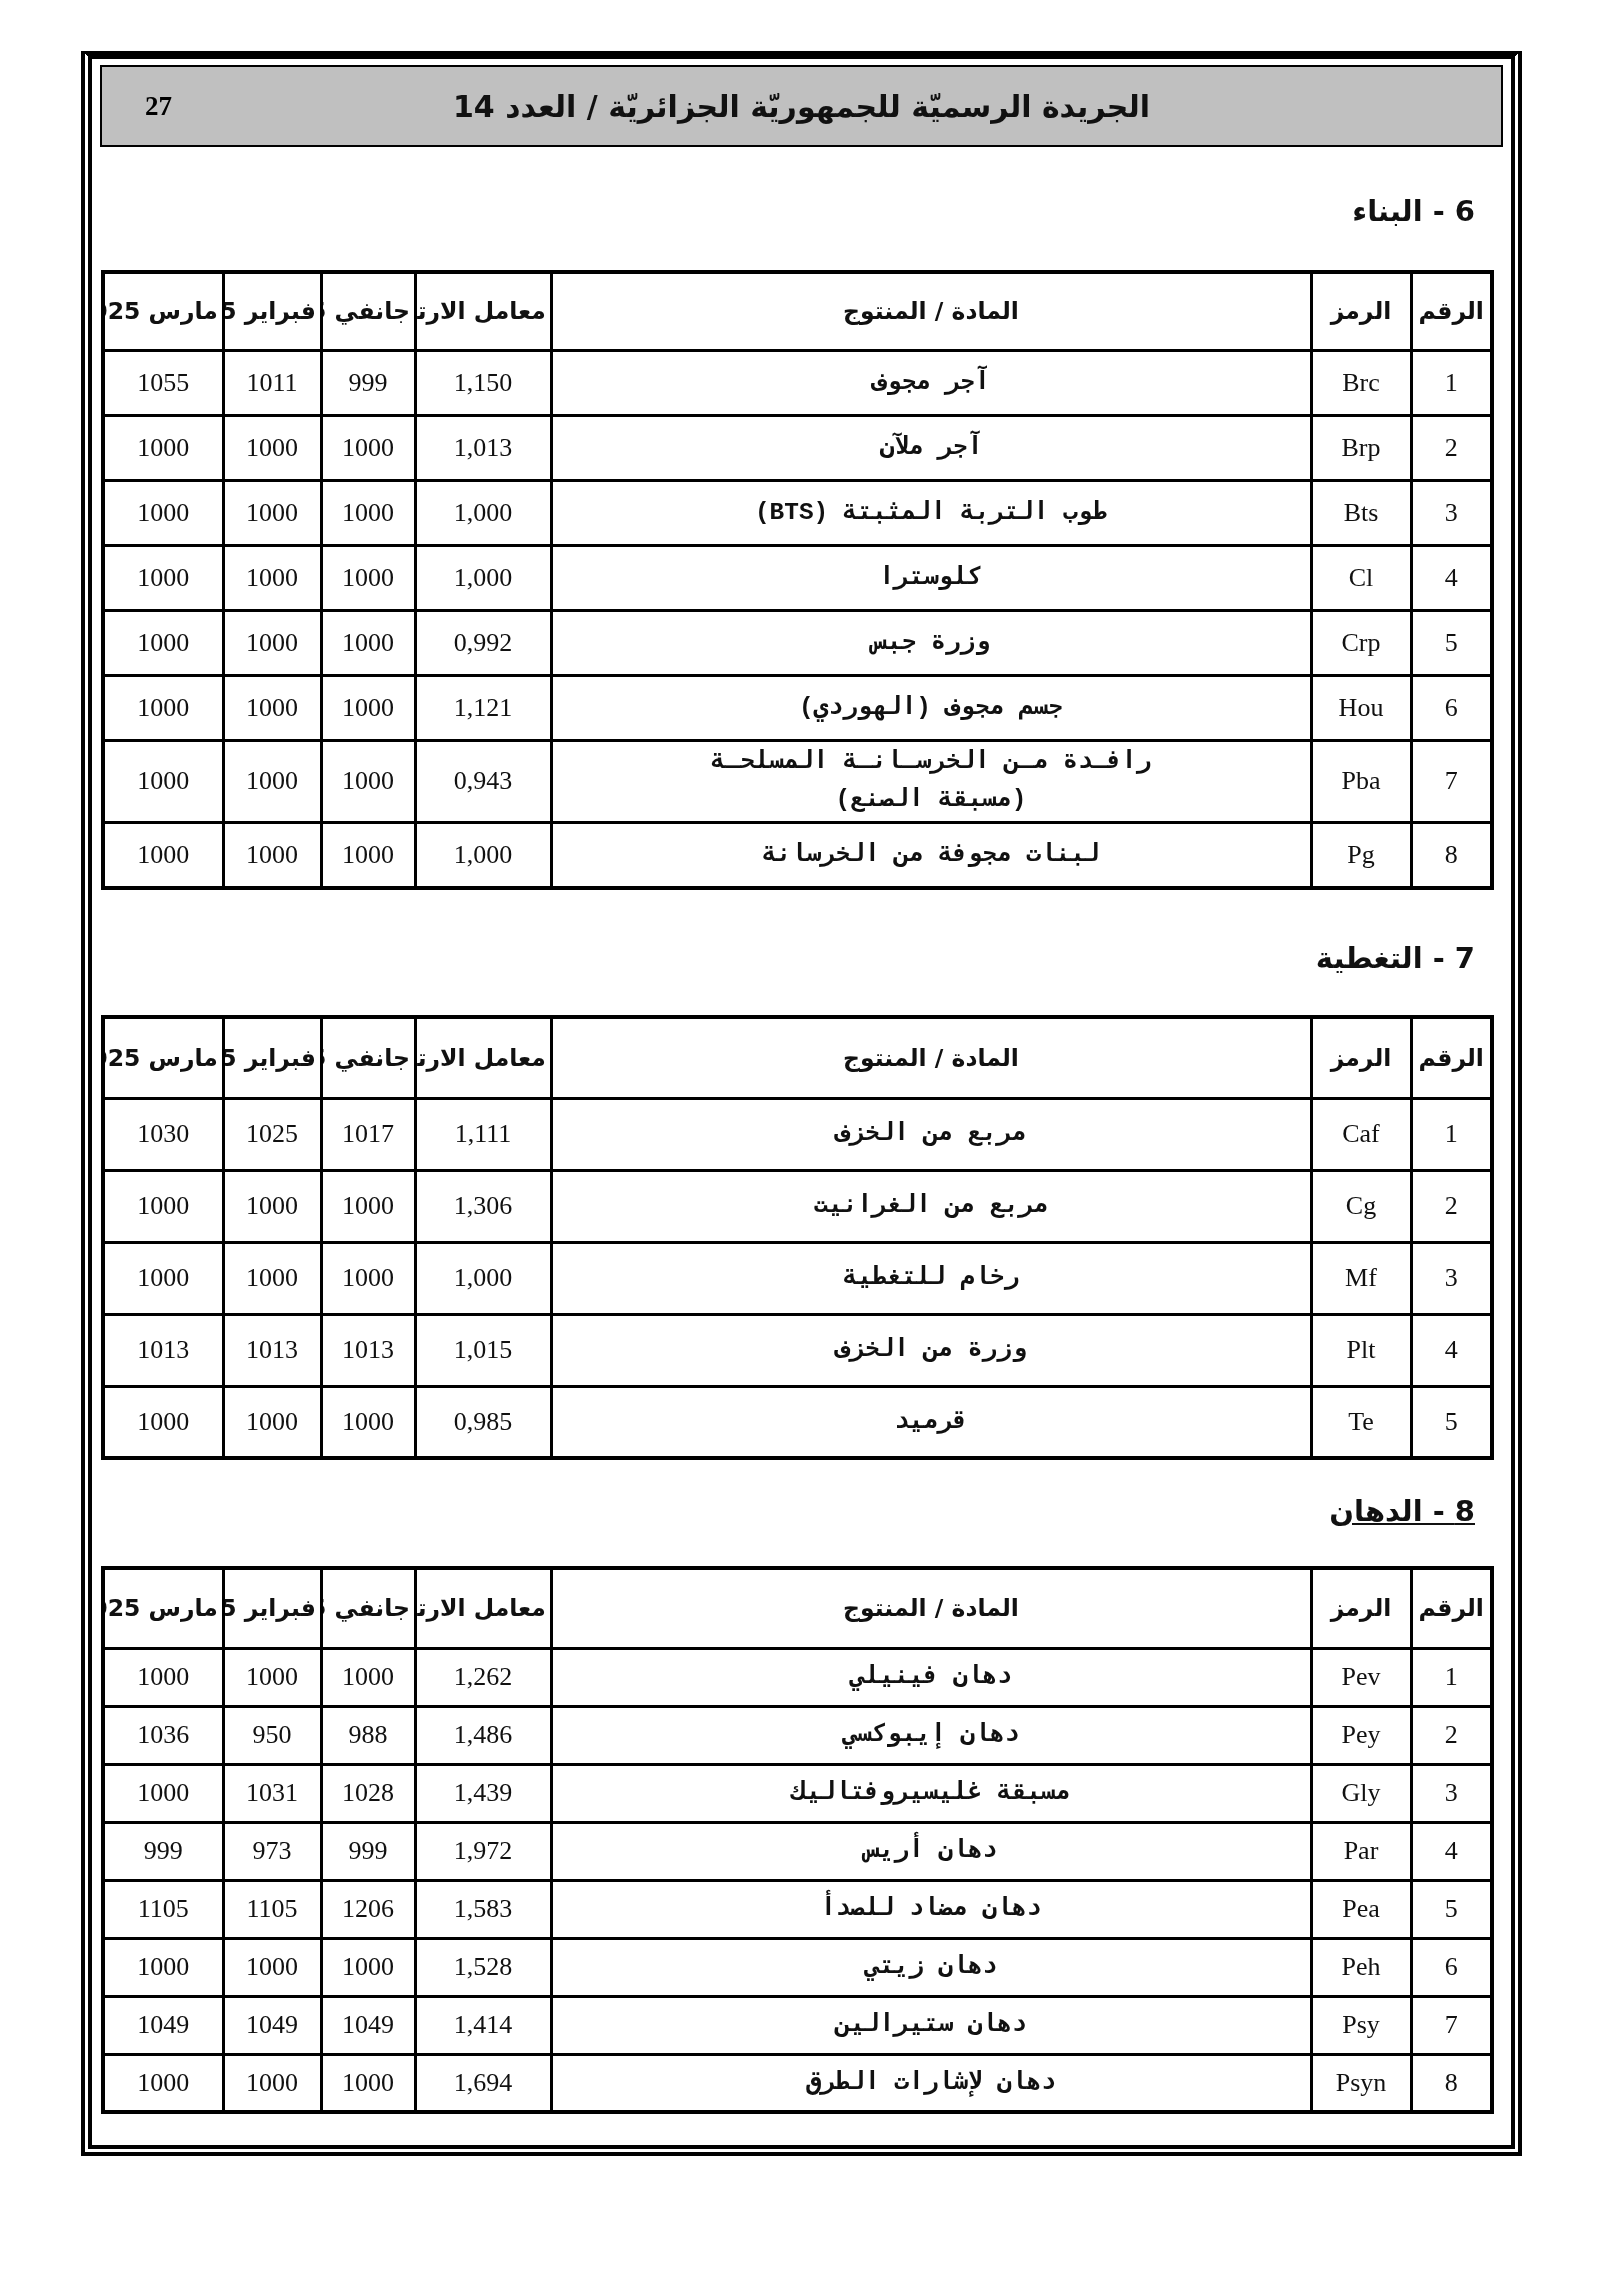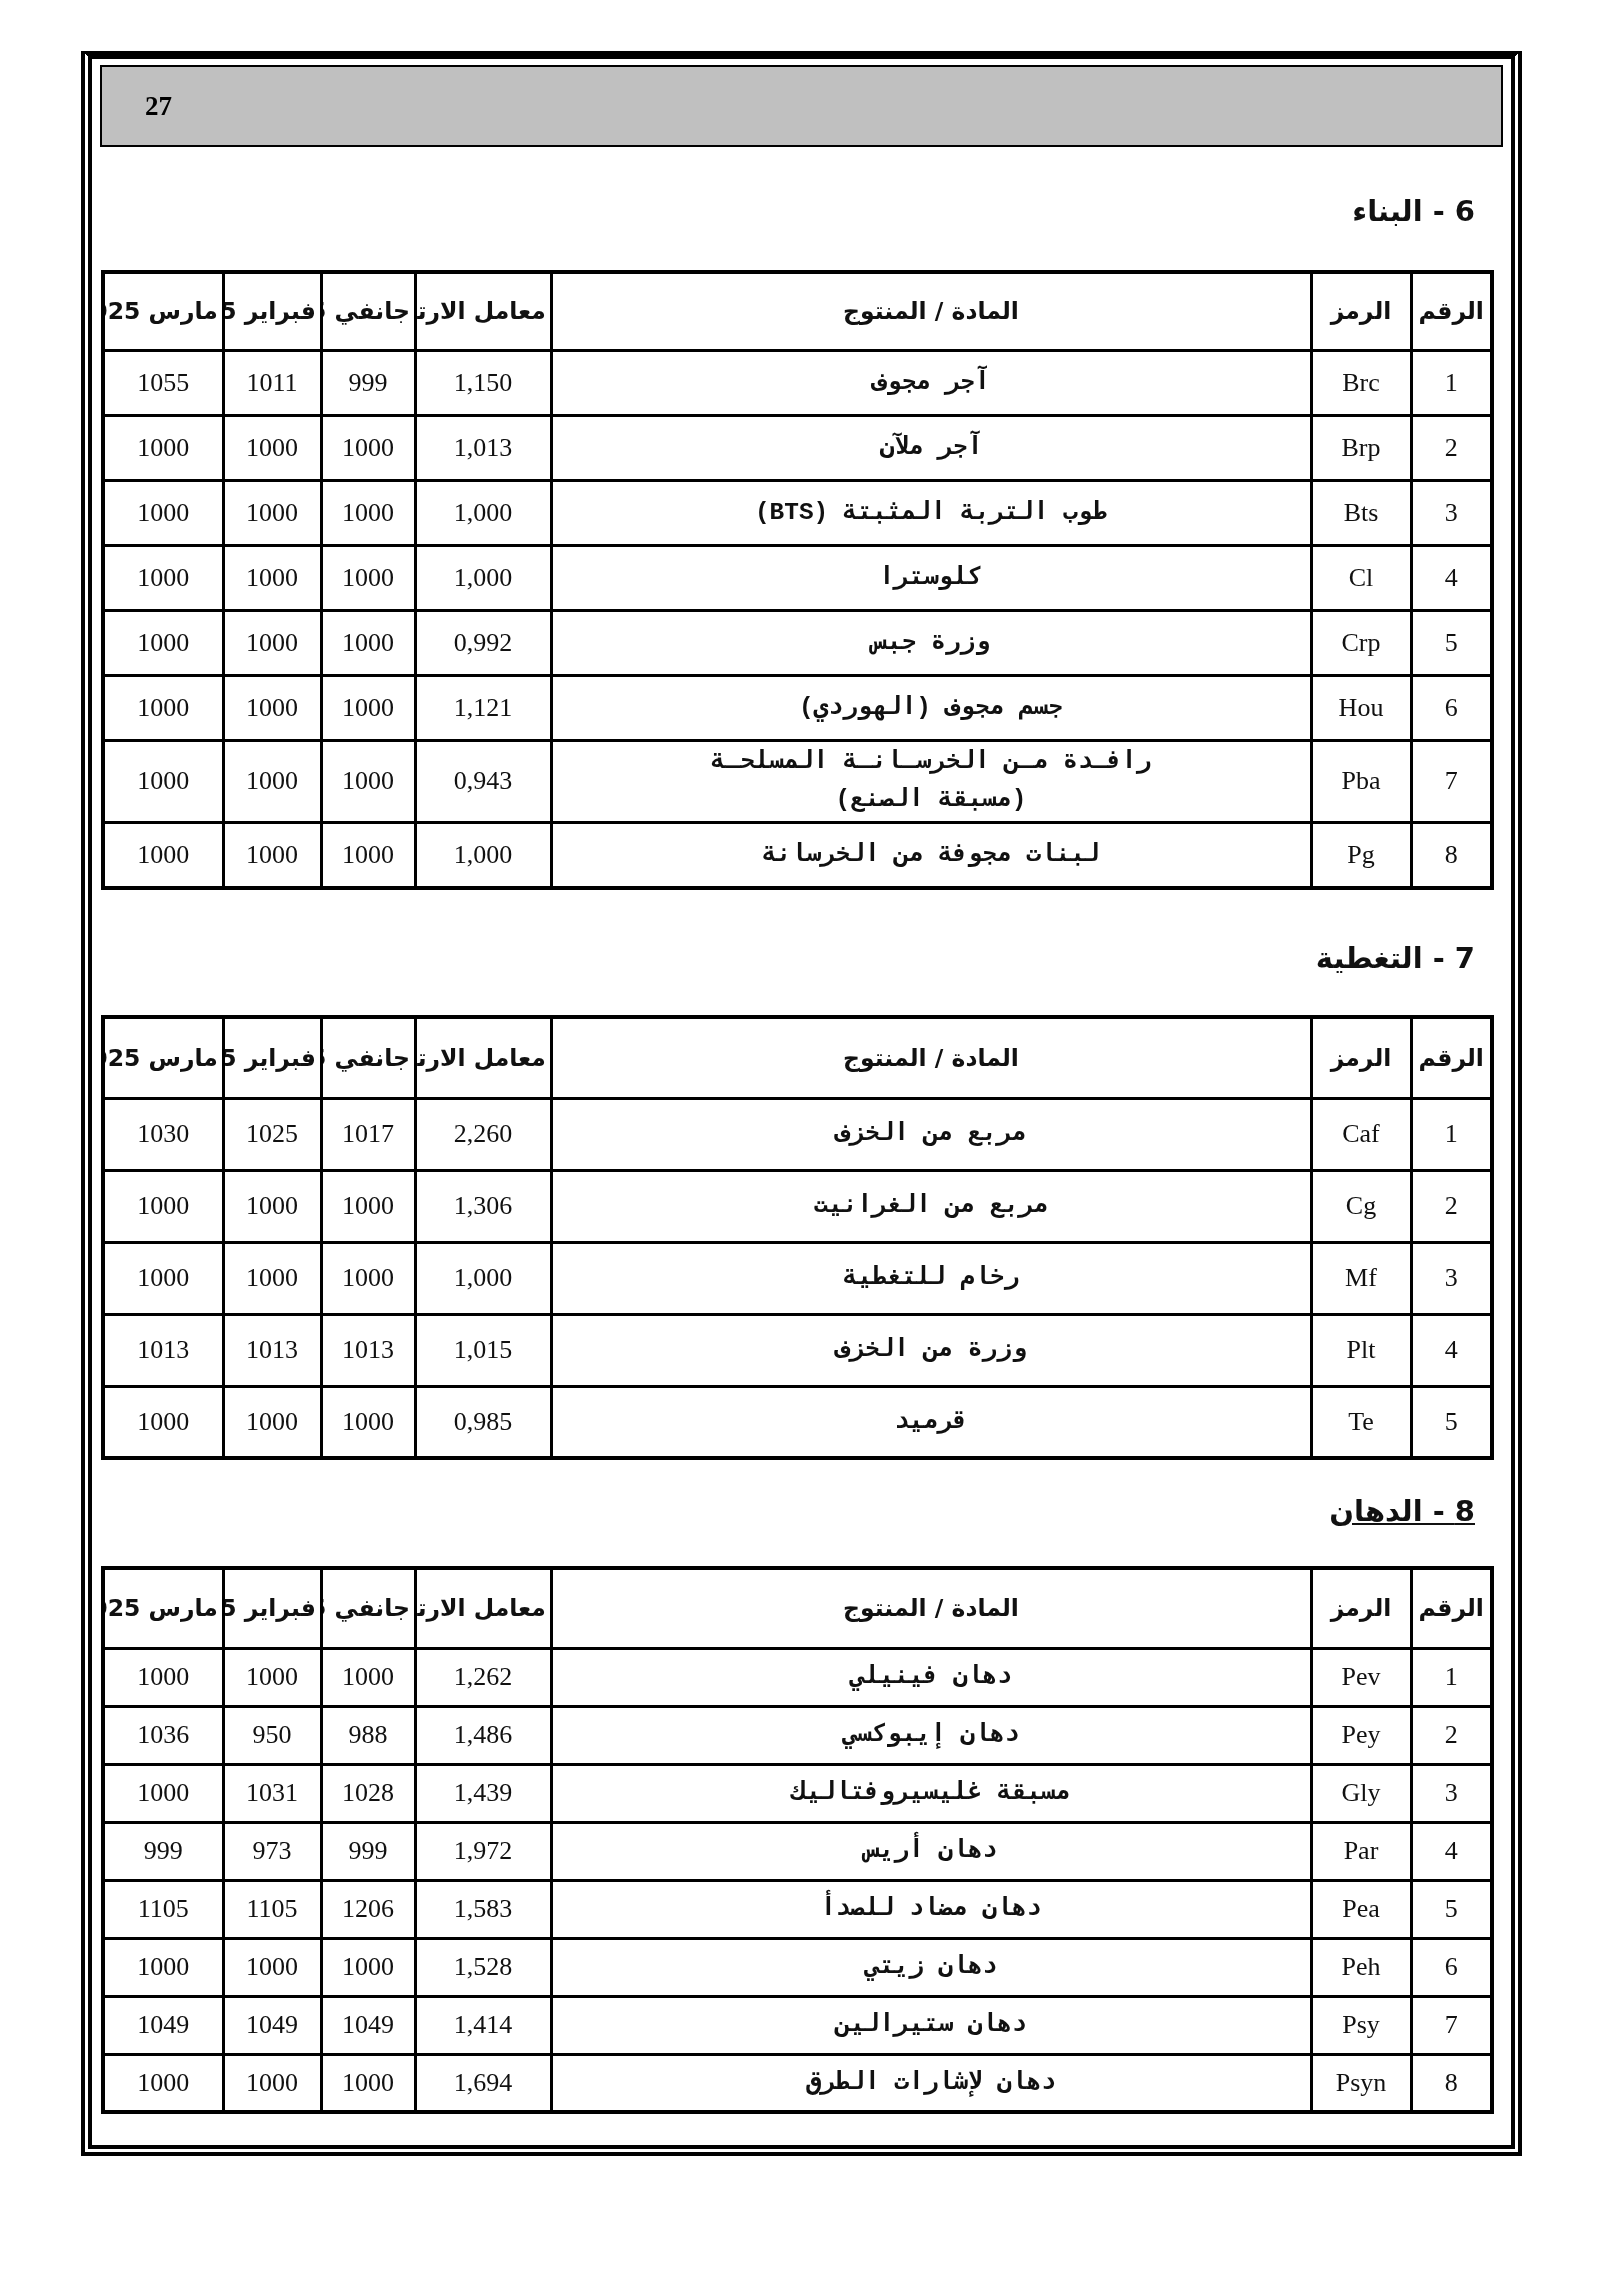--- a/index.html
+++ b/index.html
@@ -74,20 +74,21 @@
   col.w-num{width:81px;}  col.w-code{width:100px;} col.w-product{width:760px;}
   col.w-coef{width:136px;} col.w-jan{width:94px;} col.w-feb{width:98px;}
   col.w-mar{width:120px;}
 </style>
 </head>
 <body>
 
 <div class="frame">
   <div class="header-bar">
     <div class="page-number">27</div>
+    <div class="journal-title" dir="rtl">الجريدة الرسميّة للجمهوريّة الجزائريّة / العدد 14</div>
   </div>
 </div>
 
 <div class="section-title" id="sec-title-0">6 - البناء</div>
 <div class="section-title" id="sec-title-1">7 - التغطية</div>
 <div class="section-title" id="sec-title-2">8 - الدهان</div>
 
 <table class="gz" id="table-0">
   <colgroup>
     <col class="w-num">
@@ -205,21 +206,21 @@
       <th>جانفي 2025</th>
       <th>فبراير 2025</th>
       <th>مارس 2025</th>
     </tr>
   </thead>
   <tbody>
       <tr>
         <td class="c-num">1</td>
         <td class="c-code">Caf</td>
         <td class="c-product">مربع من الخزف</td>
-        <td class="c-coef">2,260</td>
+        <td class="c-coef">1,111</td>
         <td class="c-jan">1017</td>
         <td class="c-feb">1025</td>
         <td class="c-mar">1030</td>
       </tr>
       <tr>
         <td class="c-num">2</td>
         <td class="c-code">Cg</td>
         <td class="c-product">مربع من الغرانيت</td>
         <td class="c-coef">1,306</td>
         <td class="c-jan">1000</td>

